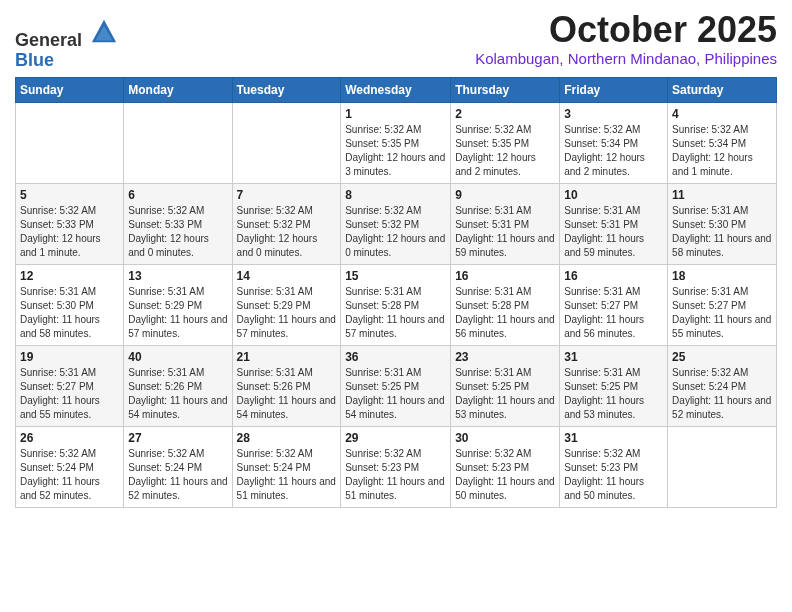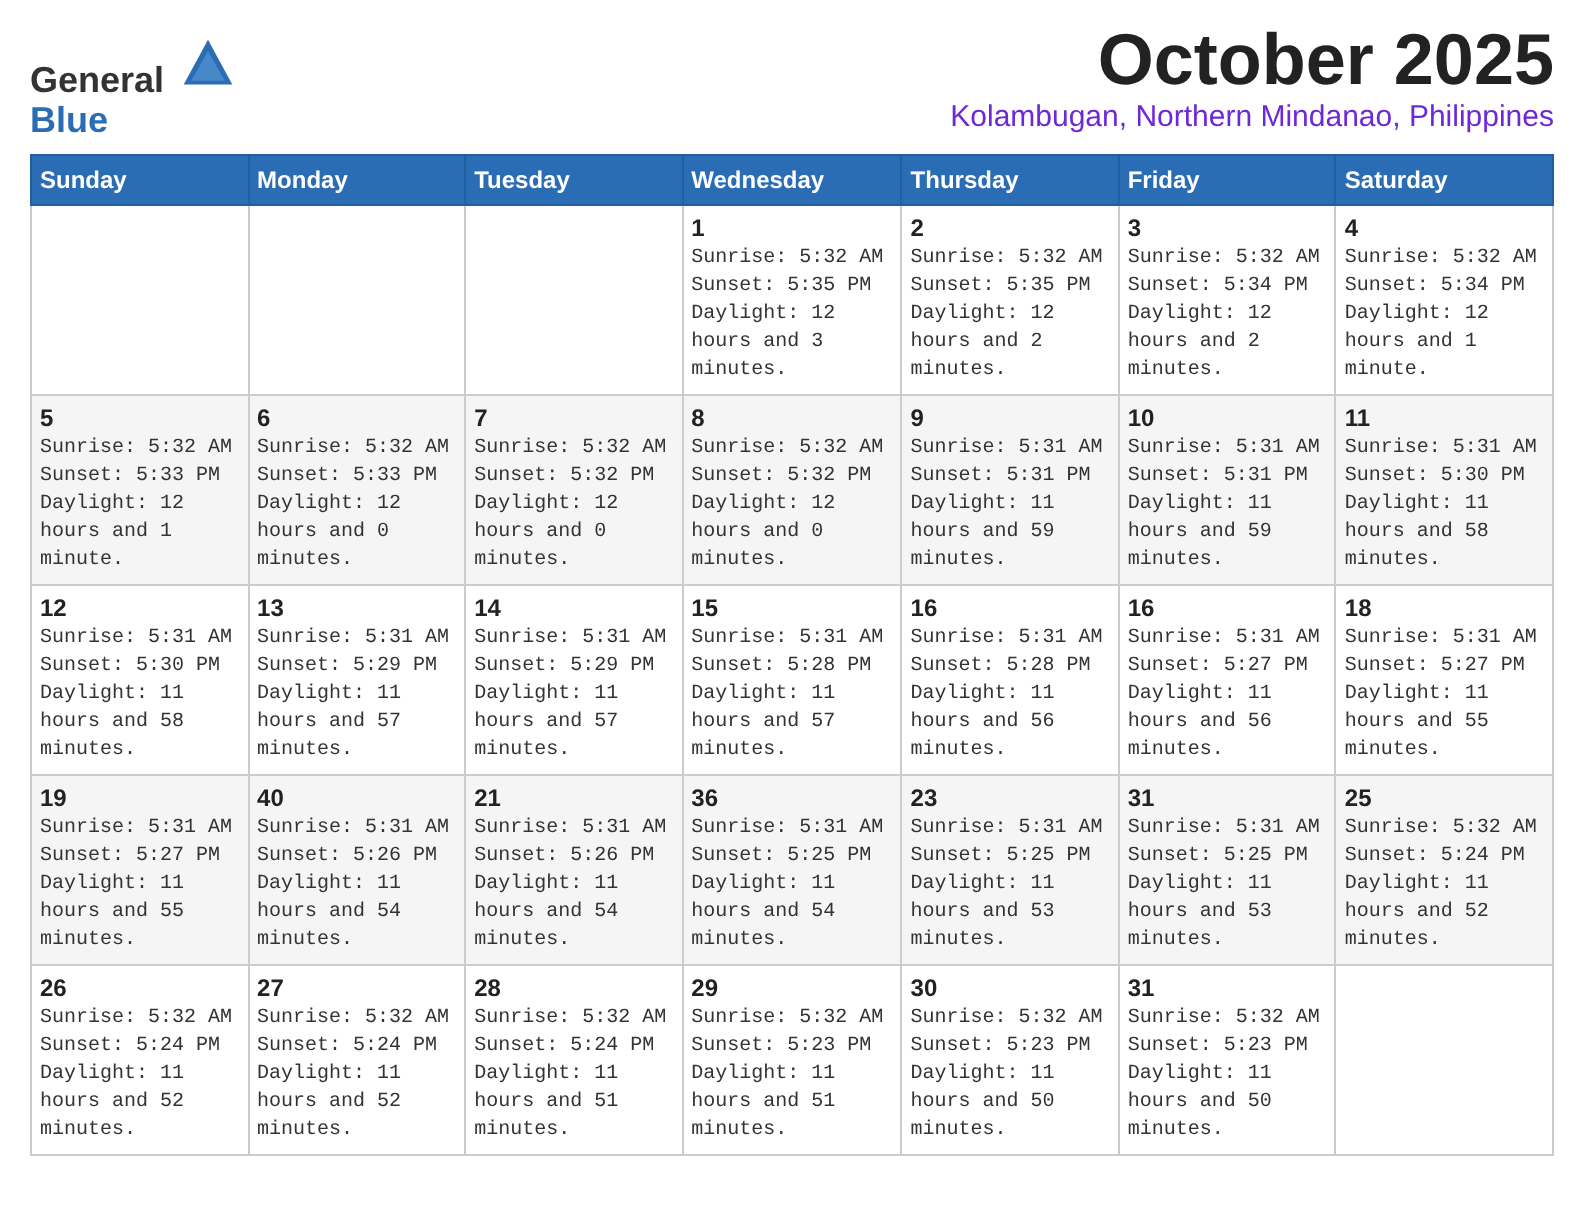--- a/index.html
+++ b/index.html
@@ -74,21 +74,20 @@
     .day-num {
       font-size: 12px;
       font-weight: bold;
       margin-bottom: 2px;
       color: #222;
     }
     .day-info {
       font-size: 10px;
       color: #333;
       line-height: 1.4;
-      font-family: Liberation Mono, monospace;
     }
     .empty-cell {
       background: #fff !important;
     }
   </style>
 </head>
 <body>
 
 <div class="header">
   <div class="logo">

